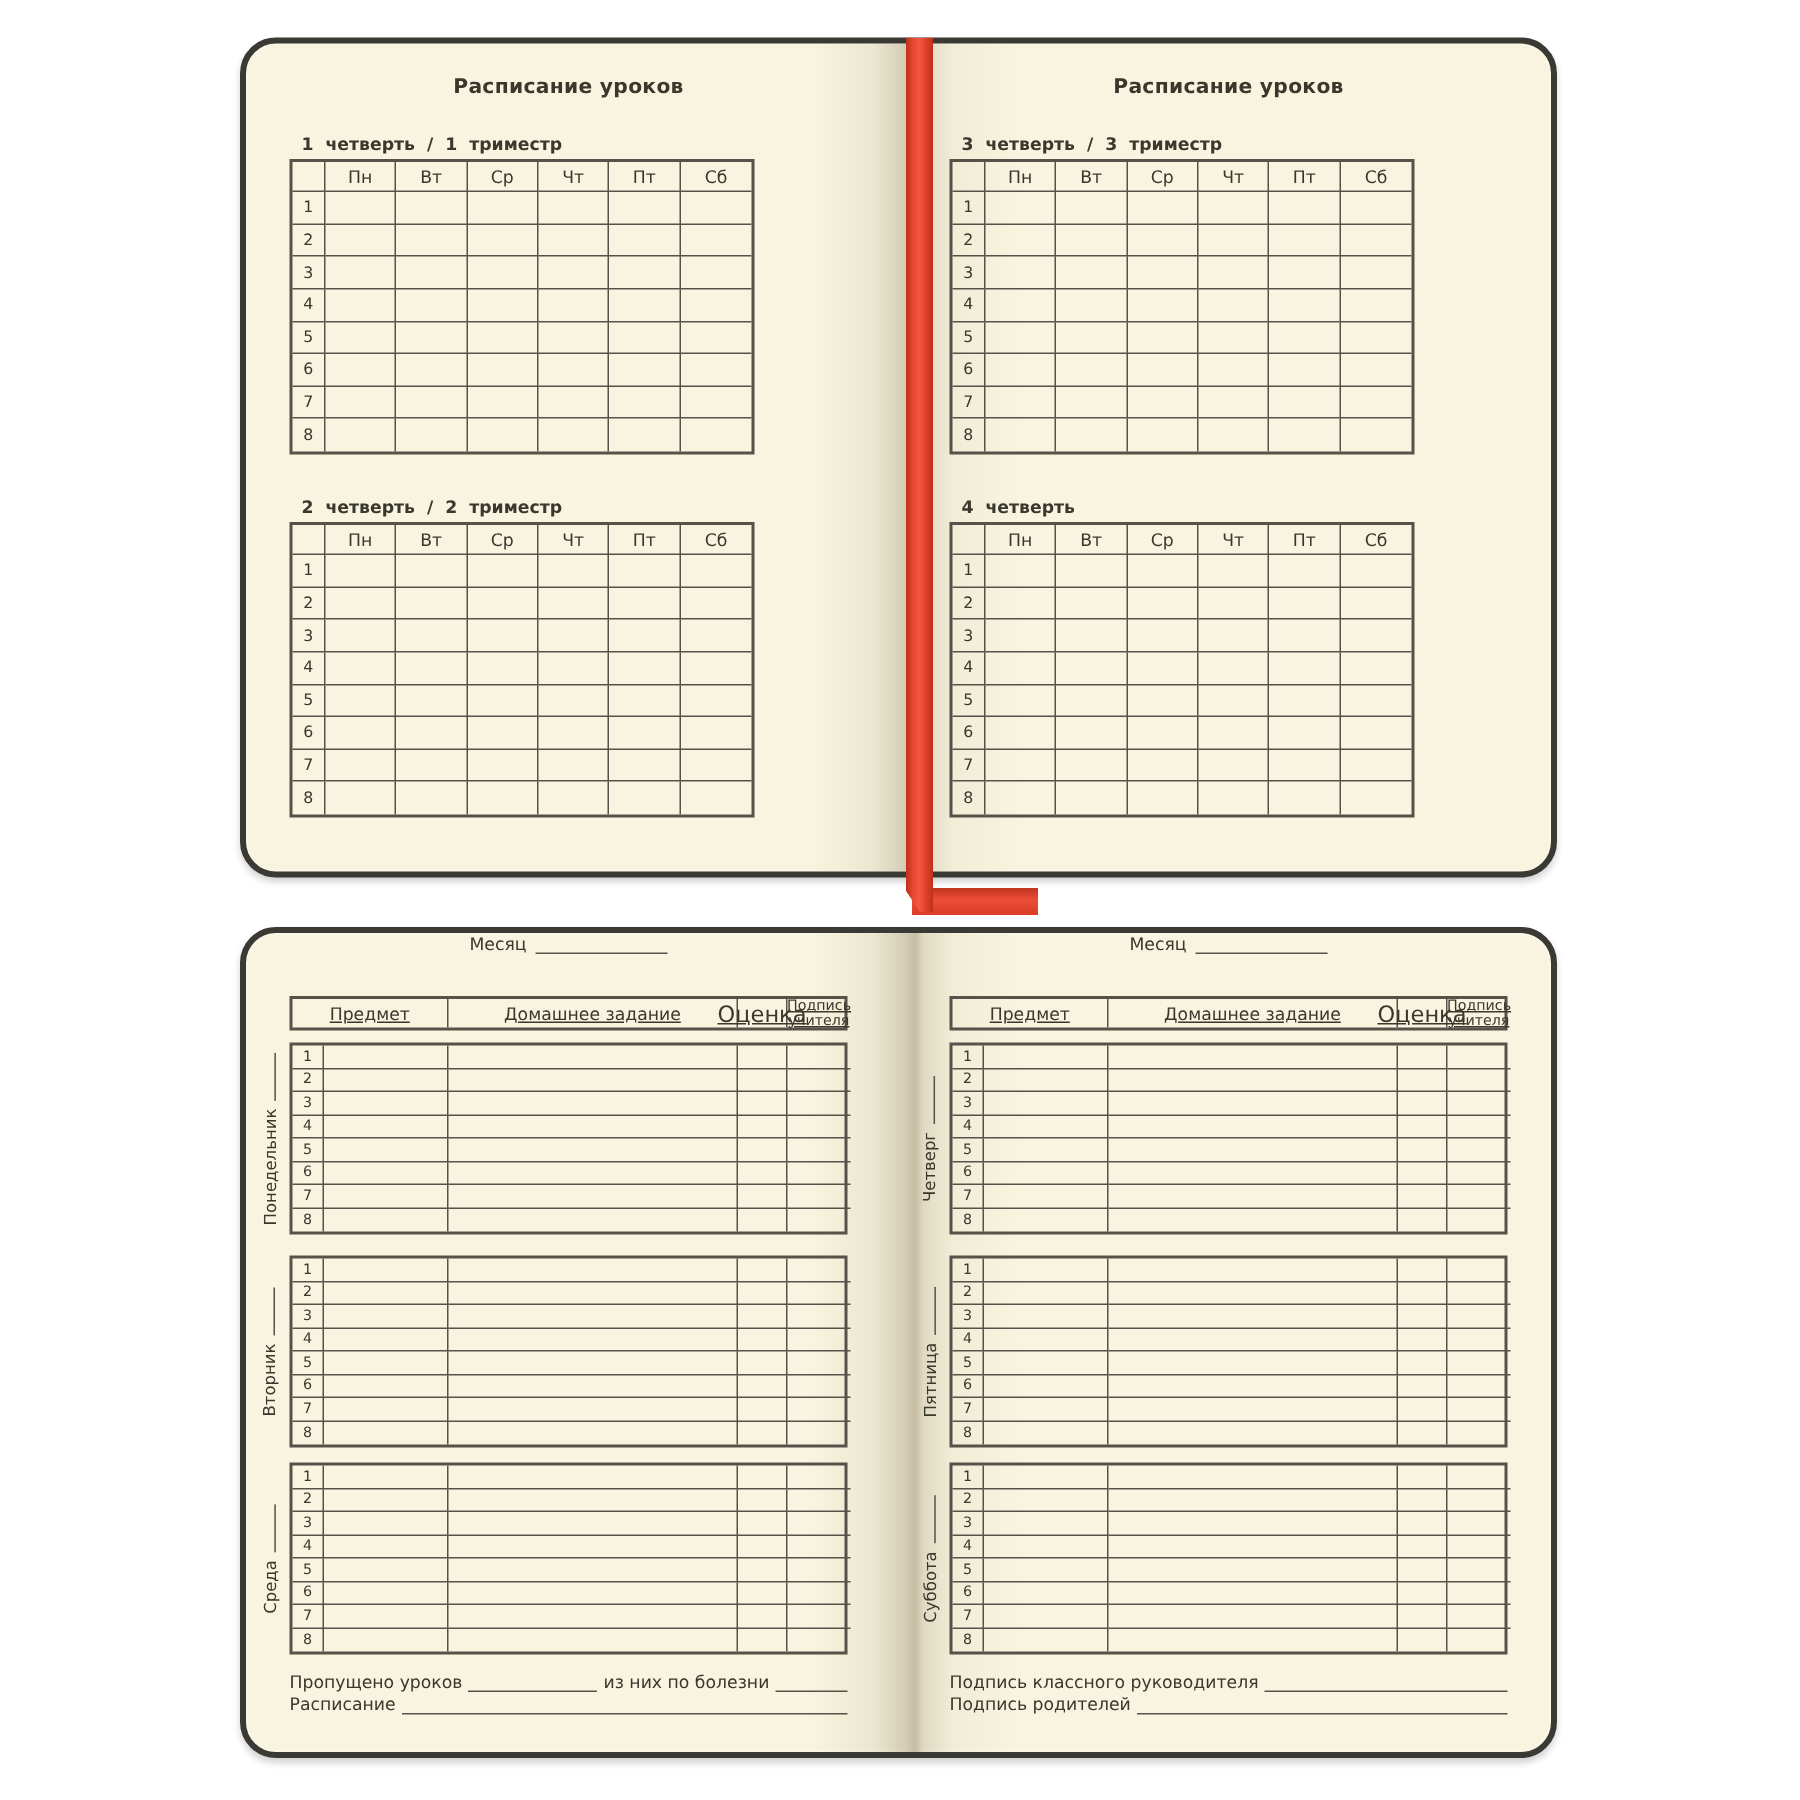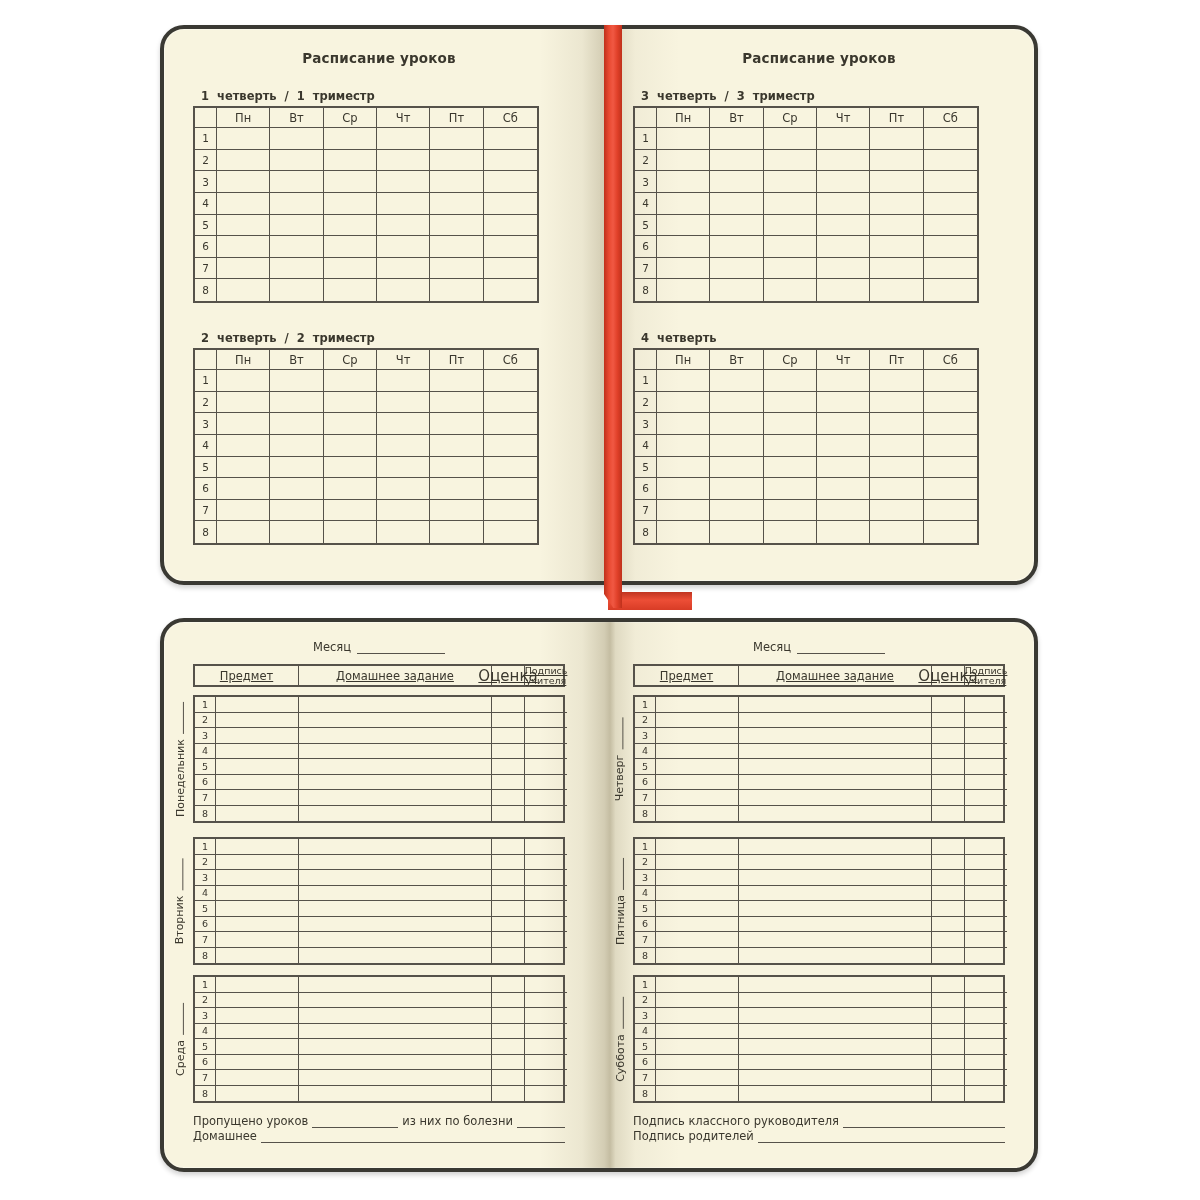--- a/index.html
+++ b/index.html
@@ -33,37 +33,37 @@
       rgba(125,113,78,0) 100%);
   }
   
   .sp-title{position:absolute;top:21px;width:372px;text-align:center;
     font-size:13.5px;font-weight:bold;letter-spacing:0.2px;}
   .t-left{left:29px}.t-right{left:469px}
   .qt{position:absolute;width:372px;}
   .qt1{left:29px;top:77px}.qt2{left:29px;top:319px}
   .qt3{left:469px;top:77px}.qt4{left:469px;top:319px}
   .qlabel{position:absolute;top:-17px;left:8px;font-size:11.5px;font-weight:bold;word-spacing:4px;}
-  .sgrid{display:grid;width:346px;height:197px;box-sizing:border-box;
+  .sgrid{display:grid;width:310px;height:197px;box-sizing:border-box;
     grid-template-columns:22px repeat(6,1fr);grid-template-rows:20px repeat(8,1fr);
     border:2px solid var(--line);}
   .c{border-right:1.2px solid var(--line);border-bottom:1.2px solid var(--line);
     display:flex;align-items:center;justify-content:center;box-sizing:border-box;}
   .sgrid > .c:nth-child(7n){border-right:none;}
   .sgrid > .c:nth-last-child(-n+7){border-bottom:none;}
   .hc{font-size:11.5px;}
   .sgrid .nc{font-size:10.5px;}
   
   .ribbon-v{position:absolute;left:604px;top:25px;width:18px;height:583px;z-index:7;
     background:linear-gradient(to right,#bf311c 0%,#e94a32 28%,#f05843 50%,#e04029 74%,#bf311c 100%);
     clip-path:polygon(0 0,100% 0,100% 100%,52% 100%,0 97.6%);}
   .ribbon-h{position:absolute;left:608px;top:592px;width:84px;height:18px;z-index:6;
     background:linear-gradient(to bottom,#c03420 0%,#ec4e36 45%,#d83c26 100%);}
   
-  .month{position:absolute;top:18px;width:372px;display:flex;justify-content:center;
+  .month{position:absolute;top:0;width:372px;display:flex;justify-content:center;
     align-items:flex-end;gap:6px;font-size:11.5px;text-align:right;}
   .m-left{left:29px}.m-right{left:469px}
   .mline{width:88px;height:12px;border-bottom:1.2px solid var(--line);}
   .hgrid{position:absolute;top:42px;width:372px;height:23px;display:grid;box-sizing:border-box;
     grid-template-columns:104px 193px 33px 42px;border:2px solid var(--line);}
   .hgrid > .c{border-bottom:none;font-size:11.5px;text-align:center;text-decoration:underline;}
   .hgrid > .c:nth-child(3){font-size:15px;}
   .hgrid > .c:nth-child(4){border-right:none;font-size:9.5px;line-height:9.5px;}
   .h-left{left:29px}.h-right{left:469px}
   .dgrid{position:absolute;width:372px;height:128px;display:grid;box-sizing:border-box;
@@ -534,21 +534,21 @@
         <div class="c"></div>
       </div>
 
     <div class="foot f1 fo-left">
       <span>Пропущено уроков</span>
       <span class="fillfix"></span>
       <span>из них по болезни</span>
       <span class="fill"></span>
     </div>
     <div class="foot f2 fo-left">
-      <span>Домашнее</span>
+      <span>Расписание</span>
       <span class="fill"></span>
     </div>
 
     <div class="month m-right">
       <span>Месяц</span>
       <span class="mline"></span>
     </div>
     <div class="hgrid h-right">
       <div class="c">Предмет</div>
       <div class="c">Домашнее задание</div>

